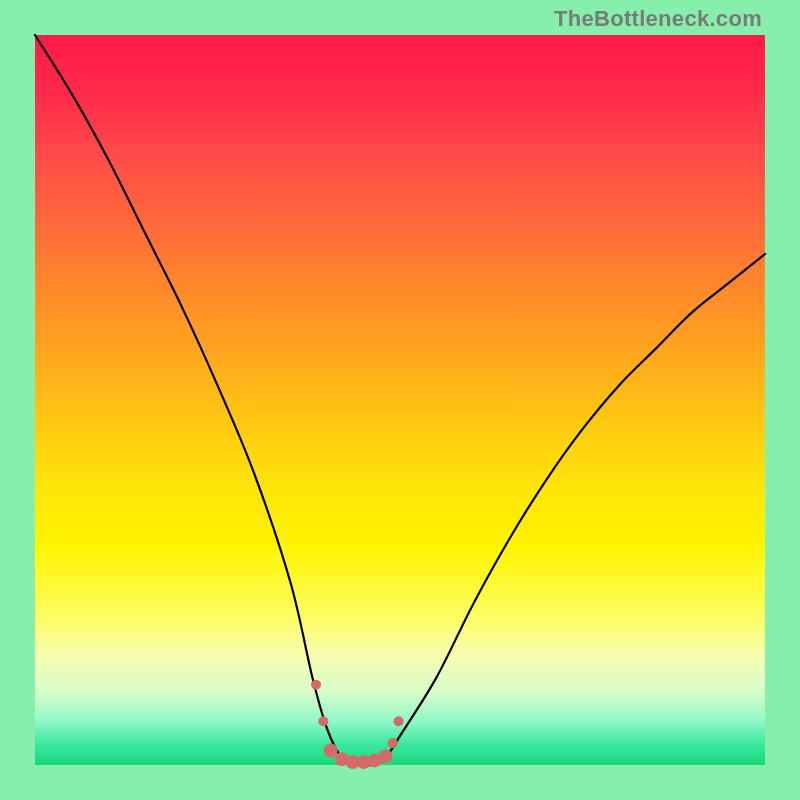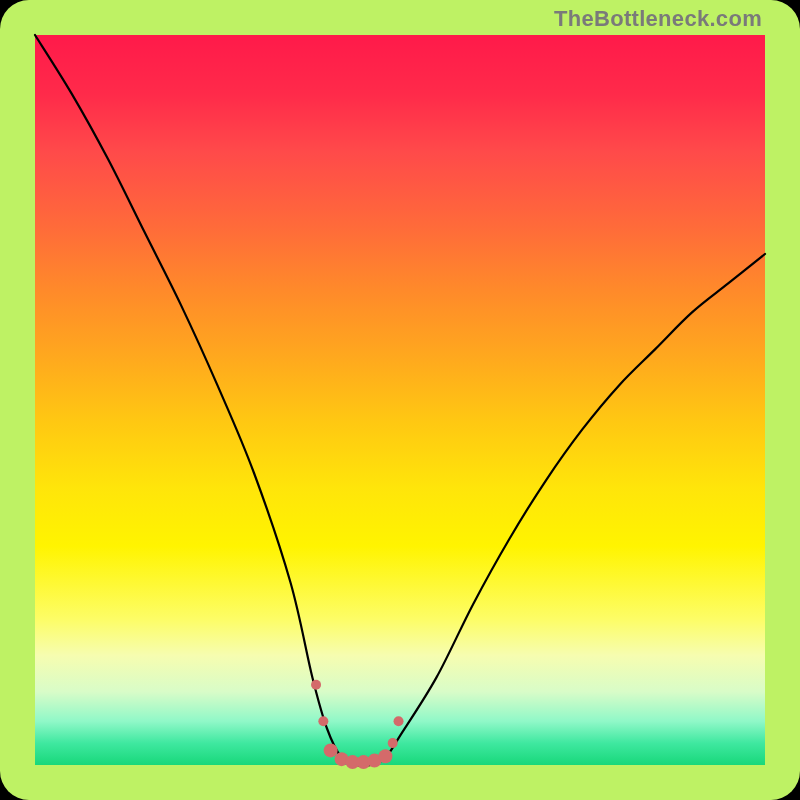--- a/index.html
+++ b/index.html
@@ -1,22 +1,21 @@
 <!DOCTYPE html>
 <html><head>
 <meta charset="utf-8">
 <style>
   * { margin: 0; padding: 0; box-sizing: border-box; }
   html, body { width: 800px; height: 800px; overflow: hidden; background: #000; }
   .frame {
     width: 800px;
     height: 800px;
-    background: #bef264;
+    background: #86efac;
     position: relative;
-    border-radius: 29px;
   }
   .plot {
     position: absolute;
     left: 35px;
     top: 35px;
     width: 730px;
     height: 730px;
     background: linear-gradient(to bottom,
       #ff1a4a 0%,
       #ff2a4a 8%,

